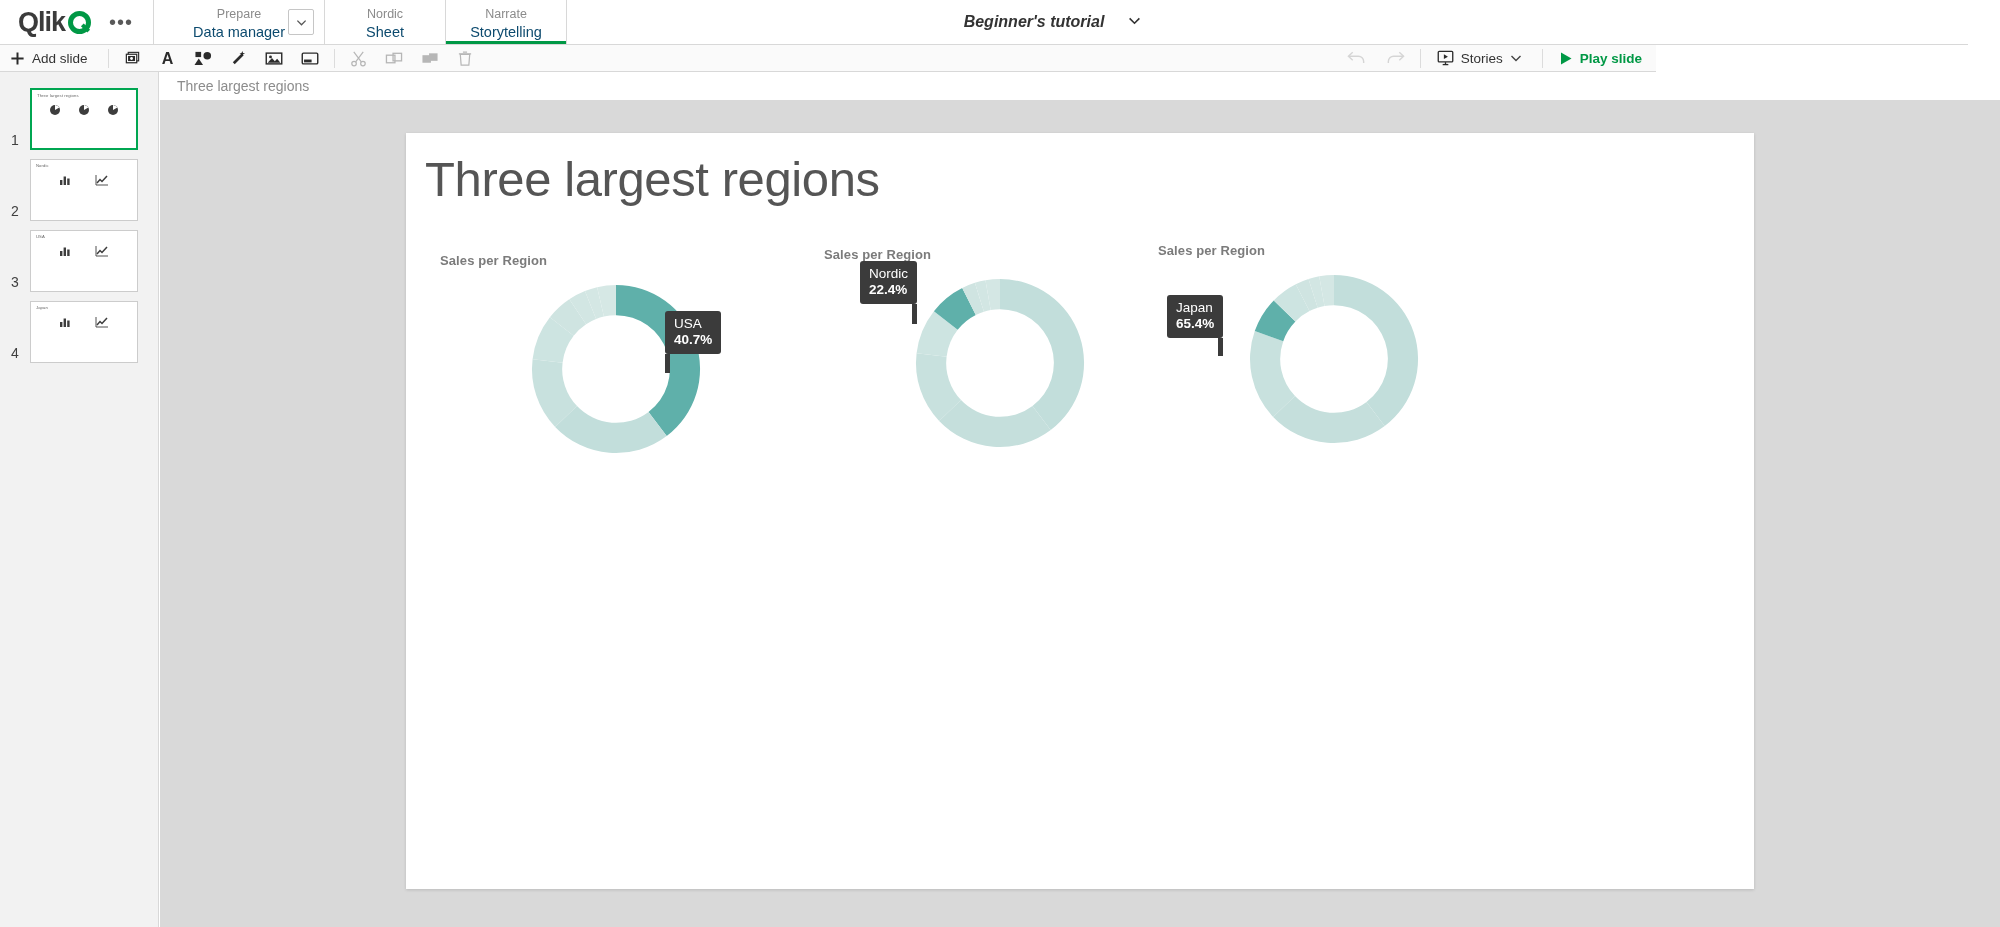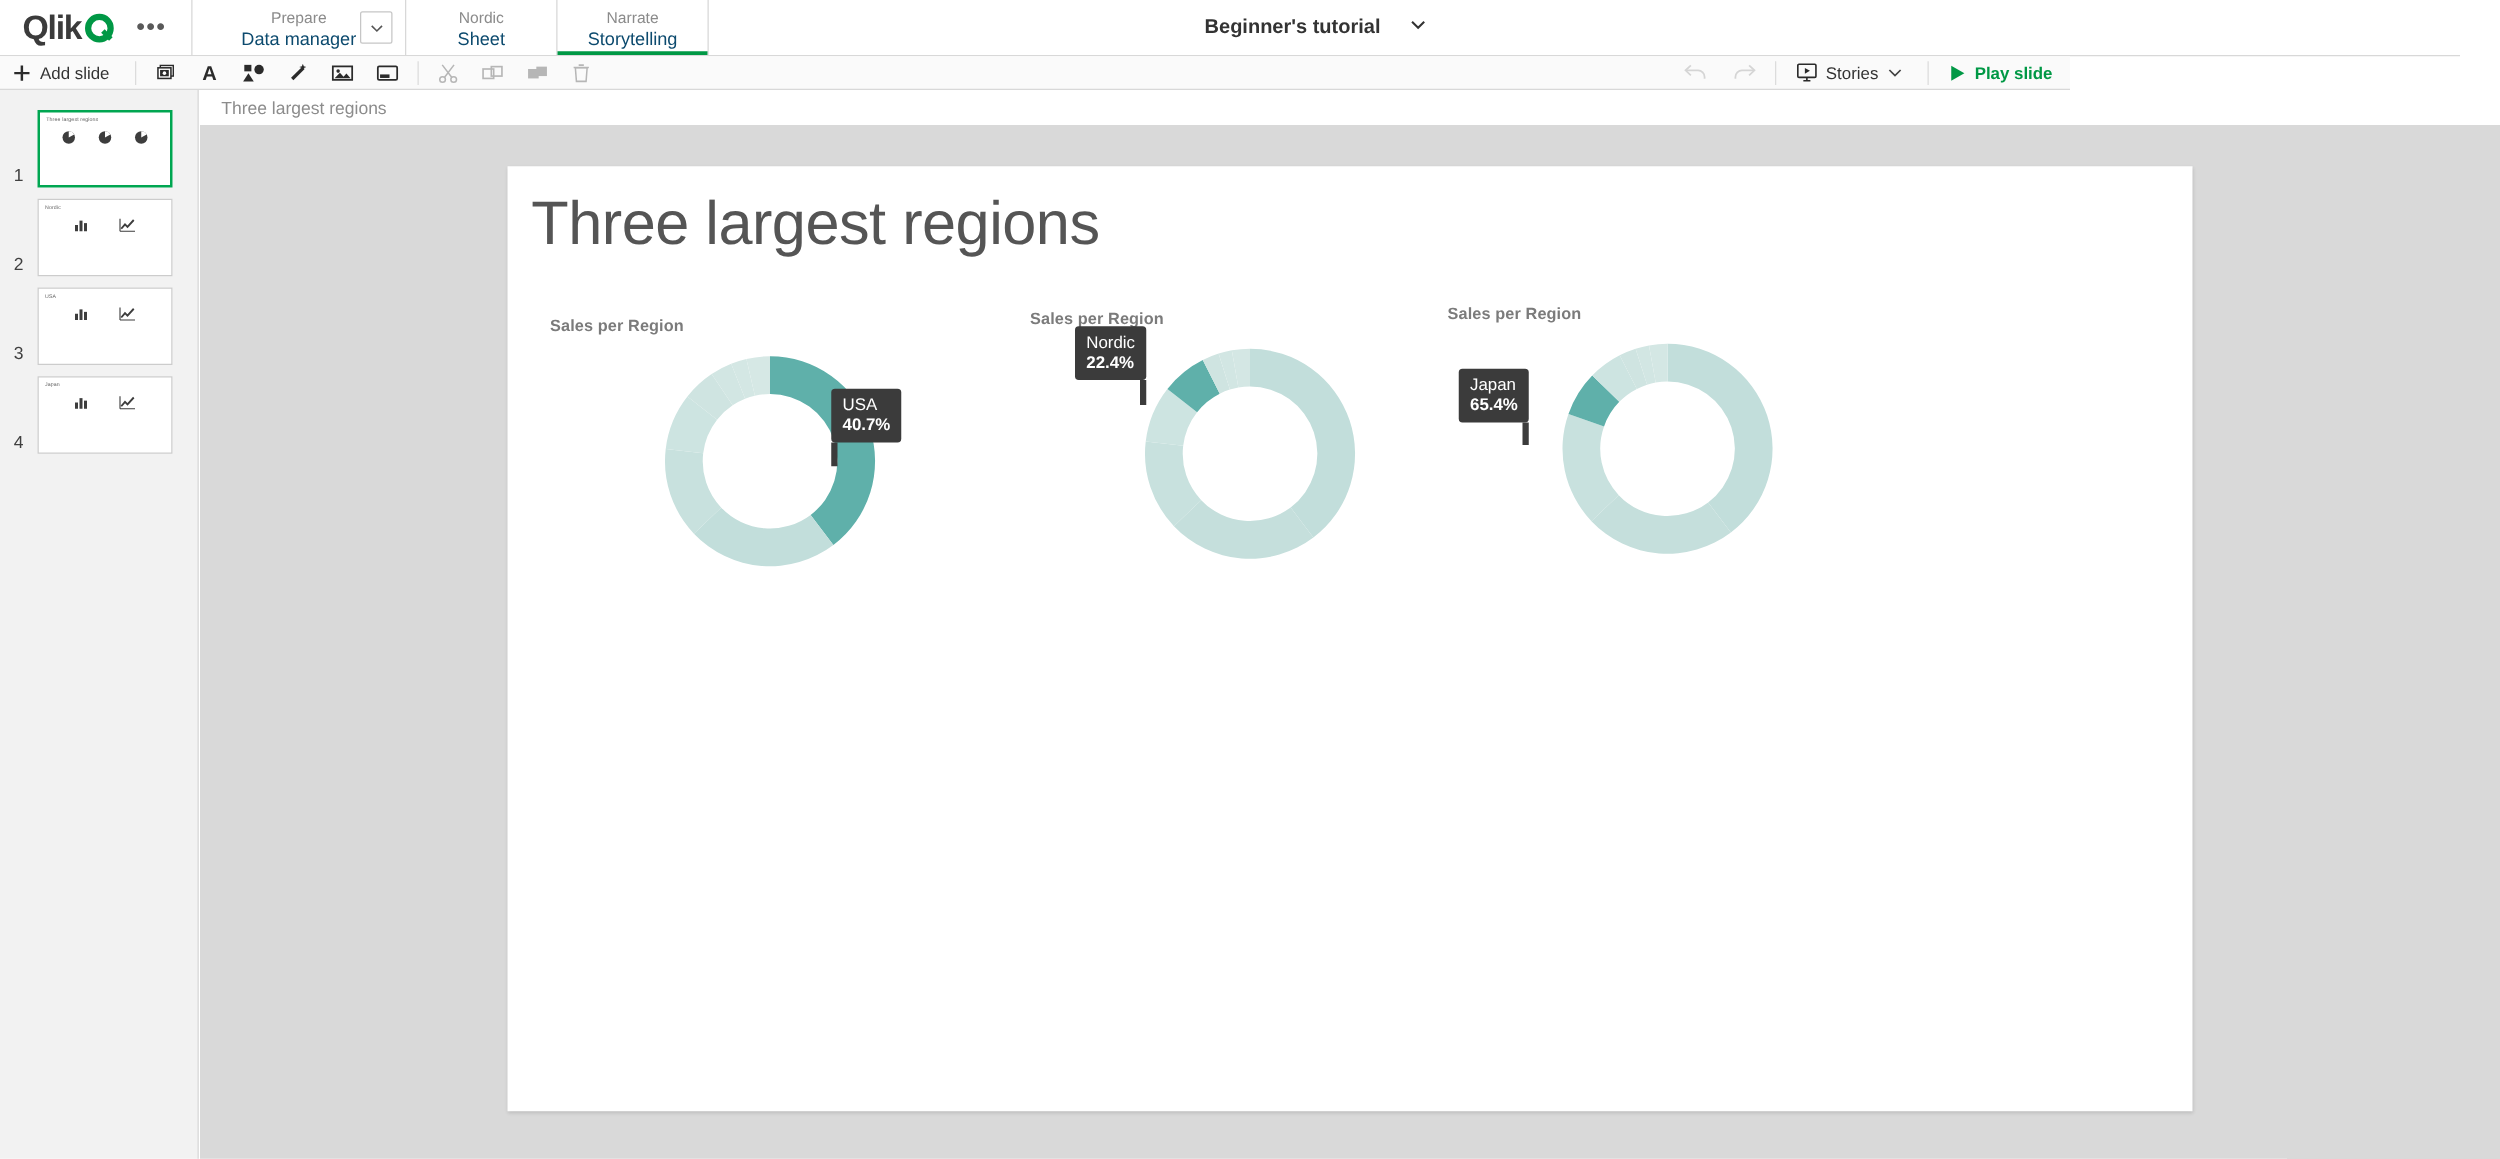--- a/index.html
+++ b/index.html
@@ -54,21 +54,21 @@
   .nav-item.wide { min-width: 170px; }
   .nav-chev {
     position: absolute; right: 10px; top: 9px;
     width: 26px; height: 26px; border: 1px solid #c6c6c6; border-radius: 2px;
     background: #fff; display: flex; align-items: center; justify-content: center;
     cursor: pointer;
   }
   .nav-chev svg { width: 11px; height: 11px; }
   .story-title-wrap {
     flex: 1; display: flex; align-items: center; justify-content: center;
-    gap: 24px; cursor: pointer;
+    gap: 24px; cursor: pointer; font-style: italic;
   }
   .story-title { font-size: 16px; font-weight: bold; color: #333333; }
   .topnav-right { width: 430px; }
 
   
   .toolbar {
     position: absolute; left: 0; top: 45px; width: 1656px; height: 27px;
     background: #fafafa; border-bottom: 1px solid #d8d8d8;
     display: flex; align-items: center;
   }

